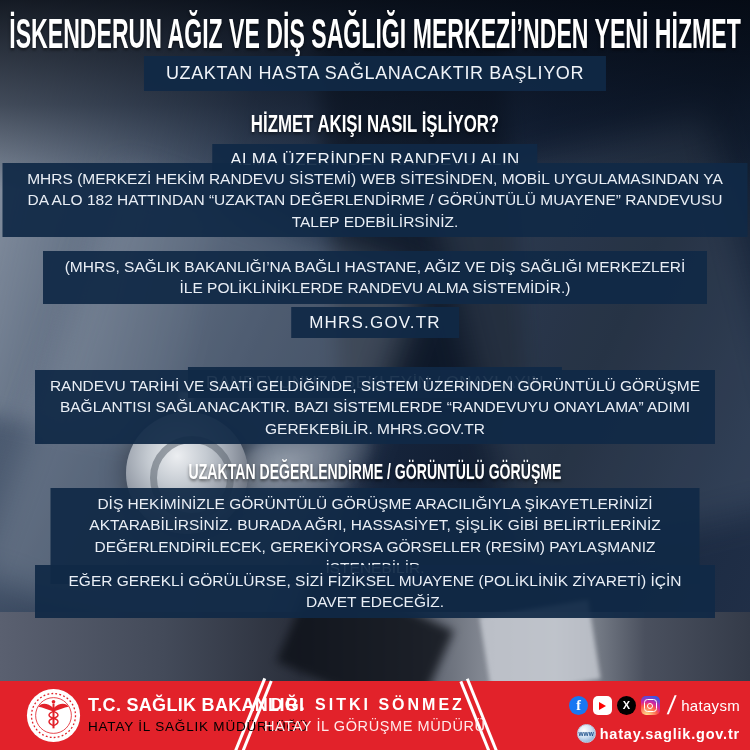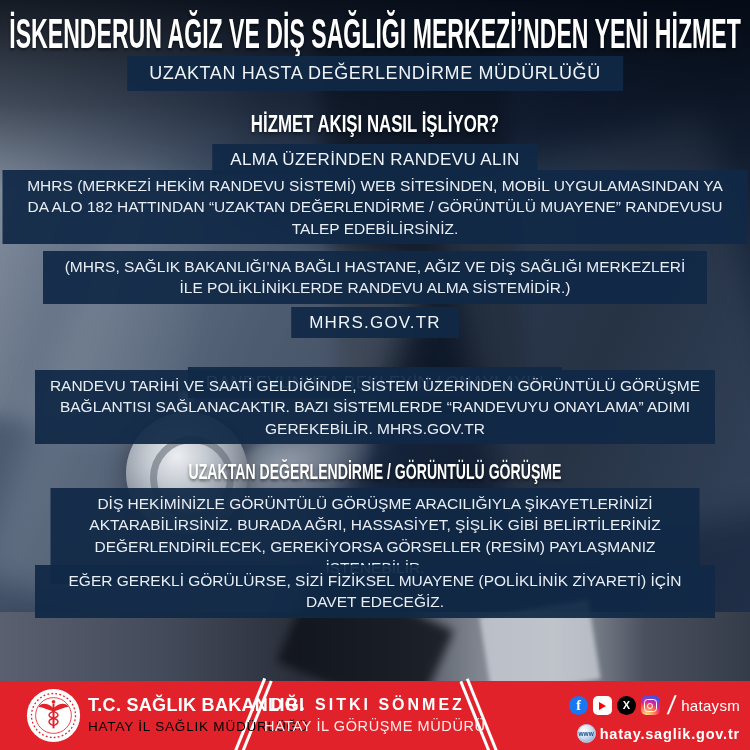--- a/index.html
+++ b/index.html
@@ -32,21 +32,21 @@
   .t1{top:10px;font-size:42px;transform:translateX(-50%) scaleX(.55);}
   .h2a{top:110px;font-size:24px;transform:translateX(-50%) scaleX(.70);}
   .h2b{top:459px;font-size:22px;transform:translateX(-50%) scaleX(.64);}
 
   .nbox{position:absolute;left:50%;transform:translateX(-50%);box-sizing:border-box;
     background:rgba(16,41,70,.93);color:#e9eef5;text-align:center;
     font-size:15.5px;line-height:1.38;padding:5px 14px;letter-spacing:0;}
   .lbox{font-size:17px;letter-spacing:.4px;padding:4px 18px;white-space:nowrap;color:#f0f4f9;}
   .sub{top:56px;font-size:18px;letter-spacing:.6px;padding:5px 22px;}
   .box1{top:144px;}
-  .box2{top:170px;width:745px;}
+  .box2{top:163px;width:745px;}
   .box3{top:251px;width:664px;}
   .box4{top:307px;letter-spacing:1.2px;}
   .box5{top:337px;margin-top:30px;}
   .box6{top:370px;width:680px;}
   .box7{top:488px;width:649px;}
   .box8{top:565px;width:680px;}
 
   .footer{position:absolute;left:0;top:681px;width:750px;height:69px;background:#e2222a;color:#fff;overflow:visible;}
   .sep{position:absolute;top:-4px;height:80px;width:11px;}
   .sep i{position:absolute;top:0;bottom:0;width:2.5px;background:#fff;}
@@ -89,21 +89,21 @@
   <div class="shape bg-coat-right"></div>
   <div class="shape bg-topshade"></div>
   <div class="shape steth-coil"></div>
   <div class="shape steth-stem"></div>
   <div class="shape steth-head"></div>
   <div class="shape bg-bottomstrip"></div>
   <div class="shape bs-phone"></div>
   <div class="shape bs-slab"></div>
 
   <div class="cond t1">İSKENDERUN AĞIZ VE DİŞ SAĞLIĞI MERKEZİ’NDEN YENİ HİZMET</div>
-  <div class="nbox lbox sub">UZAKTAN HASTA DEĞERLENDİRME MÜDÜRLÜĞÜ</div>
+  <div class="nbox lbox sub">UZAKTAN HASTA SAĞLANACAKTIR BAŞLIYOR</div>
 
   <div class="cond h2a">HİZMET AKIŞI NASIL İŞLİYOR?</div>
   <div class="nbox lbox box1">ALMA ÜZERİNDEN RANDEVU ALIN</div>
   <div class="nbox box2">MHRS (MERKEZİ HEKİM RANDEVU SİSTEMİ) WEB SİTESİNDEN, MOBİL UYGULAMASINDAN YA DA ALO 182 HATTINDAN “UZAKTAN DEĞERLENDİRME / GÖRÜNTÜLÜ MUAYENE” RANDEVUSU TALEP EDEBİLİRSİNİZ.</div>
   <div class="nbox box3">(MHRS, SAĞLIK BAKANLIĞI’NA BAĞLI HASTANE, AĞIZ VE DİŞ SAĞLIĞI MERKEZLERİ İLE POLİKLİNİKLERDE RANDEVU ALMA SİSTEMİDİR.)</div>
   <div class="nbox lbox box4">MHRS.GOV.TR</div>
   <div class="nbox lbox box5">RANDEVUNUZA BEKLEYİN / ONAYLAYIN</div>
   <div class="nbox box6">RANDEVU TARİHİ VE SAATİ GELDİĞİNDE, SİSTEM ÜZERİNDEN GÖRÜNTÜLÜ GÖRÜŞME BAĞLANTISI SAĞLANACAKTIR. BAZI SİSTEMLERDE “RANDEVUYU ONAYLAMA” ADIMI GEREKEBİLİR. MHRS.GOV.TR</div>
 
   <div class="cond h2b">UZAKTAN DEĞERLENDİRME / GÖRÜNTÜLÜ GÖRÜŞME</div>

